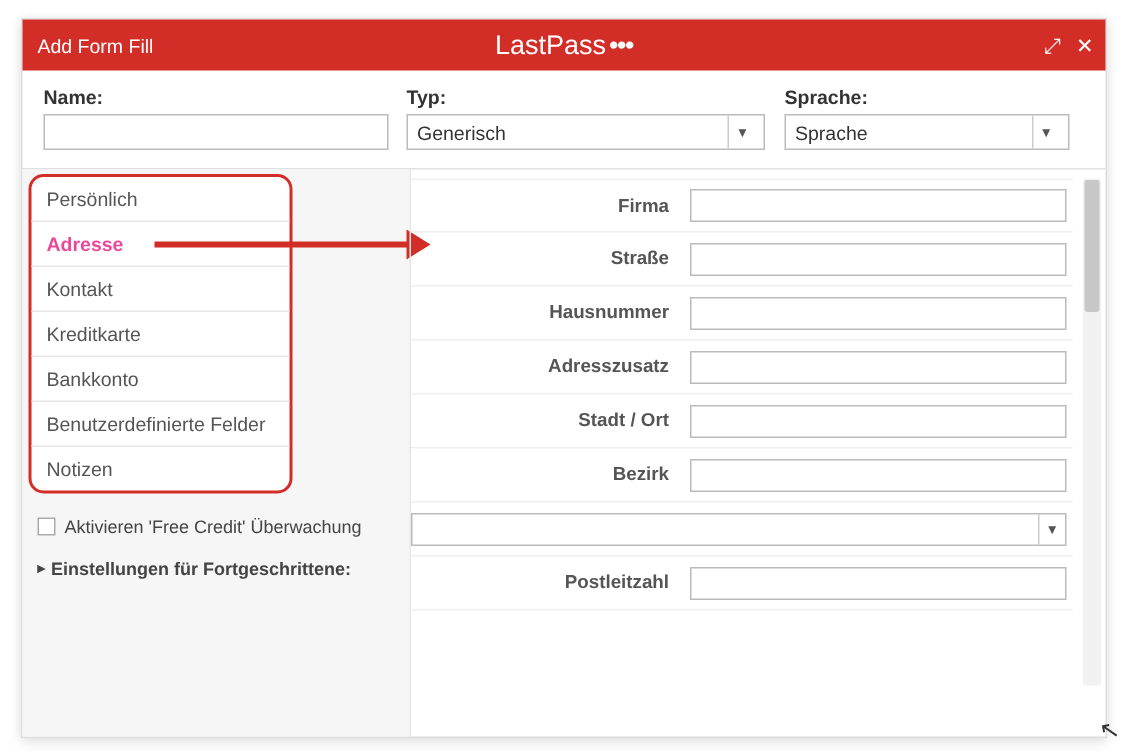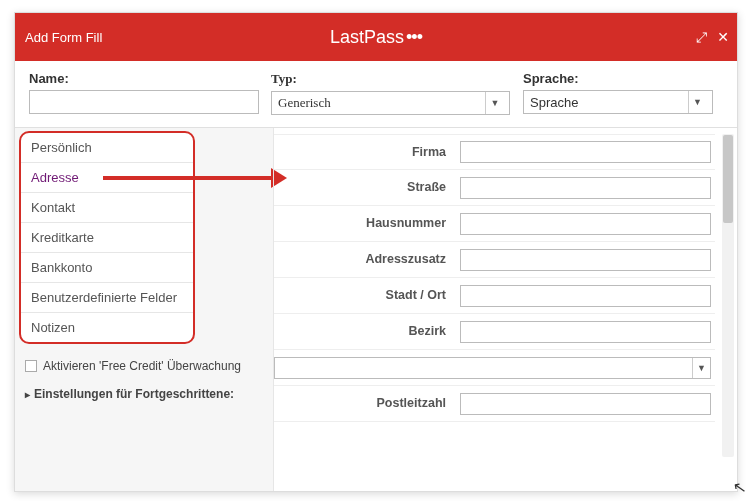--- a/index.html
+++ b/index.html
@@ -18,21 +18,21 @@
     width: 724px; height: 480px;
     border: 1px solid #ddd;
     box-shadow: 0 2px 8px rgba(0,0,0,0.15);
     background: #fff;
     display: flex;
     flex-direction: column;
   }
   .titlebar {
     background: #d32d27;
     color: #fff;
-    height: 48px;
+    height: 34px;
     display: flex;
     align-items: center;
     padding: 0 10px;
     position: relative;
   }
   .titlebar .title { font-size: 13px; }
   .titlebar .brand {
     position: absolute;
     left: 50%; transform: translateX(-50%);
     font-size: 18px; font-weight: 500;
@@ -43,21 +43,21 @@
     position: absolute; right: 8px; top: 0;
     height: 100%; display: flex; align-items: center; gap: 10px;
   }
   .titlebar .controls span { cursor: pointer; font-size: 14px; }
   .toprow {
     display: flex;
     padding: 10px 14px 12px 14px;
     gap: 0;
   }
   .toprow .col1 { width: 242px; }
-  .toprow .col2 { width: 252px; font-family: Liberation Serif, serif; }
+  .toprow .col2 { width: 252px; }
   .toprow .col3 { flex: 1; }
   .toprow label { font-weight: bold; font-size: 13px; color: #333; display: block; margin-bottom: 4px; }
   .toprow input[type="text"], .toprow .select {
     border: 1px solid #bbb;
     height: 24px;
     width: 95%;
     padding: 0 6px;
     font-size: 13px;
     background: #fff;
   }
@@ -89,21 +89,21 @@
     background: #fff;
   }
   .tab {
     padding: 7px 10px;
     border-bottom: 1px solid #e6e6e6;
     font-size: 13px;
     cursor: pointer;
     color: #555;
   }
   .tab:last-child { border-bottom: none; }
-  .tab.active { color: #701a75; position: relative; }
+  .tab.active { color: #ec4899; position: relative; font-weight: bold; }
   .arrow-shaft {
     position: absolute;
     left: 82px; top: 50%;
     width: 170px; height: 4px;
     background: #d32d27;
     transform: translateY(-50%);
   }
   .arrow-head {
     position: absolute;
     left: 250px; top: 50%;

